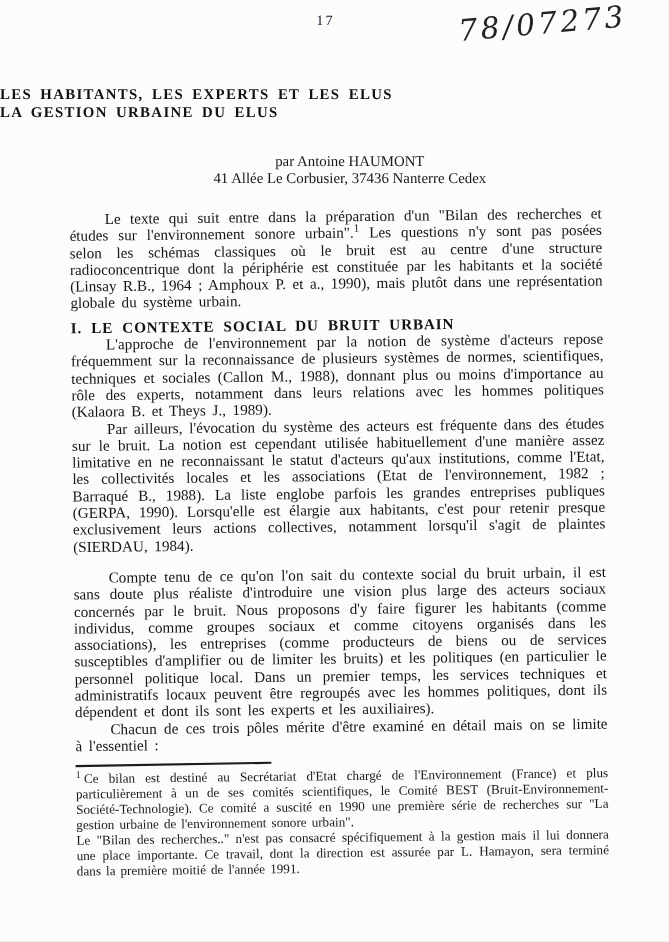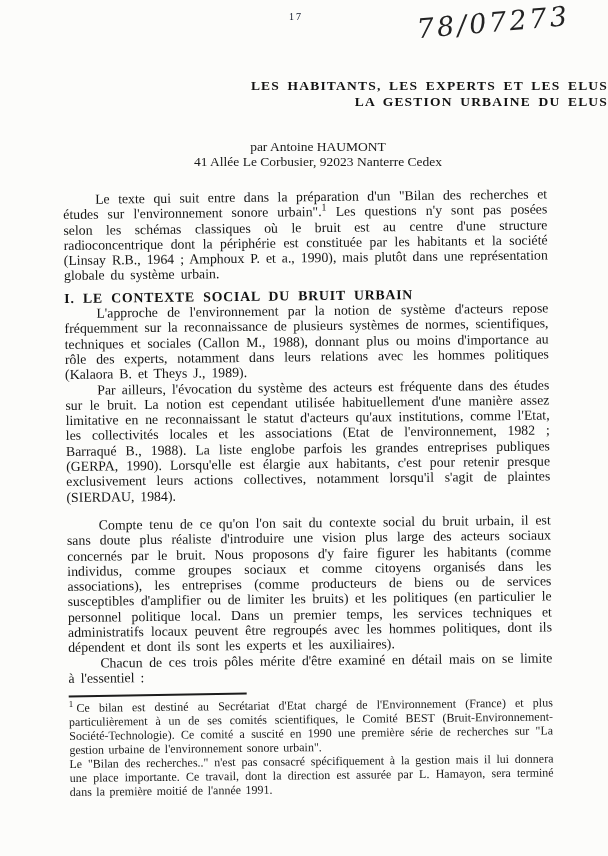--- a/index.html
+++ b/index.html
@@ -12,40 +12,40 @@
     font-family: "Liberation Serif", serif;
     color: #151515;
     overflow: hidden;
   }
   .page-number {
     position: absolute;
     top: 11px;
     left: 0;
     width: 592px;
     text-align: center;
-    font-size: 10px;
+    font-size: 13px;
     letter-spacing: 2px;
     color: #0f172a;
   }
   .handwritten {
     position: absolute;
     top: 0px;
     right: 40px;
     font-family: "DejaVu Serif", serif;
     font-style: italic;
     font-weight: 400;
     font-size: 27px;
     letter-spacing: 3px;
     color: #232323;
     transform: rotate(-5deg);
     transform-origin: right top;
   }
   .title {
     margin: 78px 0 0 0;
-    text-align: right;
+    text-align: left;
     font-size: 13.5px;
     font-weight: bold;
     letter-spacing: 1.2px;
     word-spacing: 3px;
     line-height: 16px;
     color: #121212;
   }
   .title-line { display: block; }
   .author {
     margin-top: 30px;
@@ -113,21 +113,21 @@
 
   <div class="handwritten">78/07273</div>
 
   <h1 class="title">
     <span class="title-line">LES HABITANTS, LES EXPERTS ET LES ELUS</span>
     <span class="title-line">LA GESTION URBAINE DU ELUS</span>
   </h1>
 
   <div class="author">
     <div>par Antoine HAUMONT</div>
-    <div>41 Allée Le Corbusier, 92023 Nanterre Cedex</div>
+    <div>41 Allée Le Corbusier, 37436 Nanterre Cedex</div>
   </div>
 
   <div class="content">
 
     <p class="para indent1"><span>Le texte qui suit entre dans la préparation d'un "Bilan des recherches et études sur l'environnement sonore urbain".</span><sup class="sup">1</sup><span> Les questions n'y sont pas posées selon les schémas classiques où le bruit est au centre d'une structure radioconcentrique dont la périphérie est constituée par les habitants et la société (Linsay R.B., 1964 ; Amphoux P. et a., 1990), mais plutôt dans une représentation globale du système urbain.</span></p>
 
     <h2 class="section-heading">I. LE CONTEXTE SOCIAL DU BRUIT URBAIN</h2>
 
     <p class="para indent1">L'approche de l'environnement par la notion de système d'acteurs repose fréquemment sur la reconnaissance de plusieurs systèmes de normes, scientifiques, techniques et sociales (Callon M., 1988), donnant plus ou moins d'importance au rôle des experts, notamment dans leurs relations avec les hommes politiques (Kalaora B. et Theys J., 1989).</p>
 

